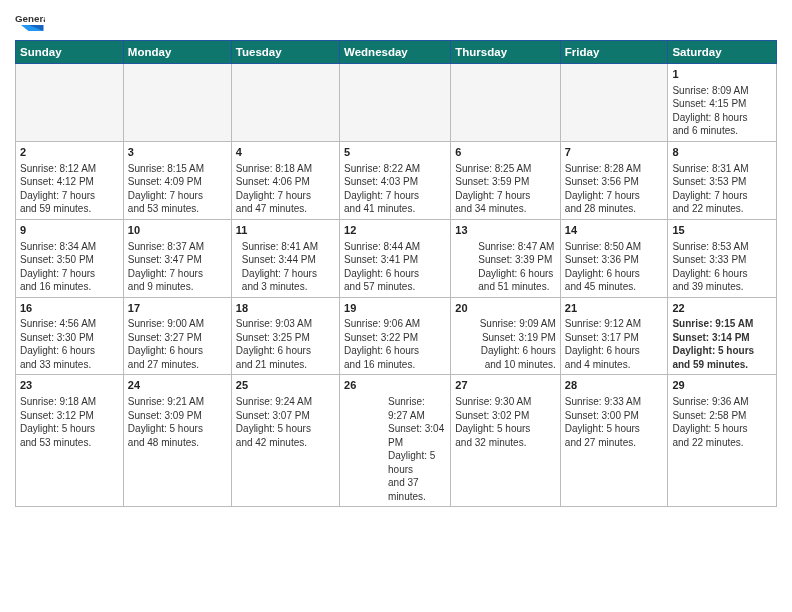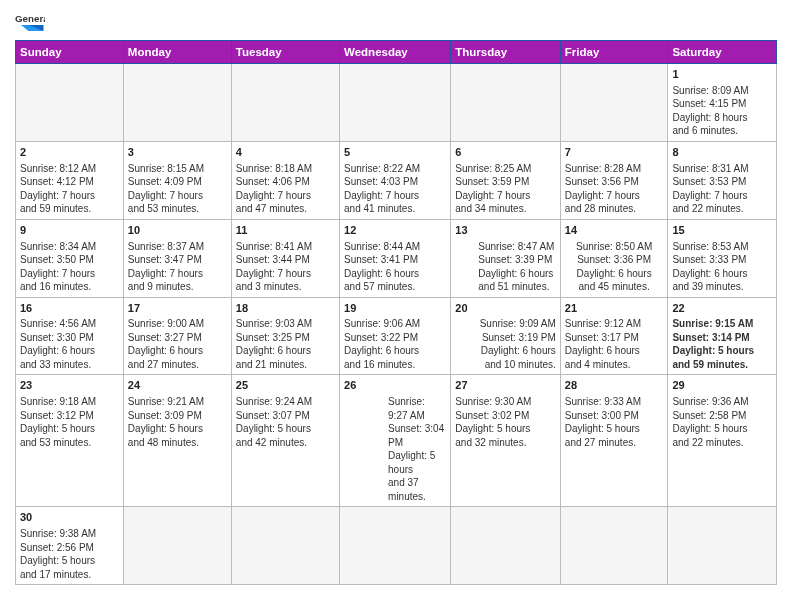--- a/index.html
+++ b/index.html
@@ -51,21 +51,21 @@
     .subtitle {
       font-size: 13px;
       color: #444;
     }
     .calendar {
       width: 100%;
       border-collapse: collapse;
       border: 1px solid #aaa;
     }
     .calendar th {
-      background: #a21caf;
+      background: #0f766e;
       color: #fff;
       font-size: 11.5px;
       font-weight: bold;
       padding: 5px 4px;
       text-align: left;
       border: 1px solid #2255a0;
     }
     .calendar td {
       border: 1px solid #bbb;
       vertical-align: top;
@@ -204,42 +204,42 @@
           </td>
           <td>
             <span class="day-num">10</span>
             <div class="day-info" style="white-space: pre-line;">Sunrise: 8:37 AM
 Sunset: 3:47 PM
 Daylight: 7 hours
 and 9 minutes.</div>
           </td>
           <td>
             <span class="day-num">11</span>
-            <div class="day-info" style="white-space: pre-line;">Sunrise: 8:41 AM
+            <div class="day-info" style="white-space: pre-line; margin-left: 6px;">Sunrise: 8:41 AM
 Sunset: 3:44 PM
 Daylight: 7 hours
 and 3 minutes.</div>
           </td>
           <td>
             <span class="day-num">12</span>
             <div class="day-info" style="white-space: pre-line;">Sunrise: 8:44 AM
 Sunset: 3:41 PM
 Daylight: 6 hours
 and 57 minutes.</div>
           </td>
           <td>
             <span class="day-num">13</span>
             <div class="day-info" style="white-space: pre-line; margin-left: 23px;">Sunrise: 8:47 AM
 Sunset: 3:39 PM
 Daylight: 6 hours
 and 51 minutes.</div>
           </td>
           <td>
             <span class="day-num">14</span>
-            <div class="day-info" style="white-space: pre-line; text-align: center;">Sunrise: 8:50 AM
+            <div class="day-info" style="white-space: pre-line;">Sunrise: 8:50 AM
 Sunset: 3:36 PM
 Daylight: 6 hours
 and 45 minutes.</div>
           </td>
           <td>
             <span class="day-num">15</span>
             <div class="day-info" style="white-space: pre-line;">Sunrise: 8:53 AM
 Sunset: 3:33 PM
 Daylight: 6 hours
 and 39 minutes.</div>
@@ -339,31 +339,16 @@
 Daylight: 5 hours
 and 27 minutes.</div>
           </td>
           <td>
             <span class="day-num">29</span>
             <div class="day-info" style="white-space: pre-line;">Sunrise: 9:36 AM
 Sunset: 2:58 PM
 Daylight: 5 hours
 and 22 minutes.</div>
           </td>
-        </tr>
-        <tr>
-          <td>
-            <span class="day-num">30</span>
-            <div class="day-info" style="white-space: pre-line;">Sunrise: 9:38 AM
-Sunset: 2:56 PM
-Daylight: 5 hours
-and 17 minutes.</div>
-          </td>
-          <td class="empty"></td>
-          <td class="empty"></td>
-          <td class="empty"></td>
-          <td class="empty"></td>
-          <td class="empty"></td>
-          <td class="empty"></td>
         </tr>
       </tbody>
   </table>
 </div>
 
 </body></html>

